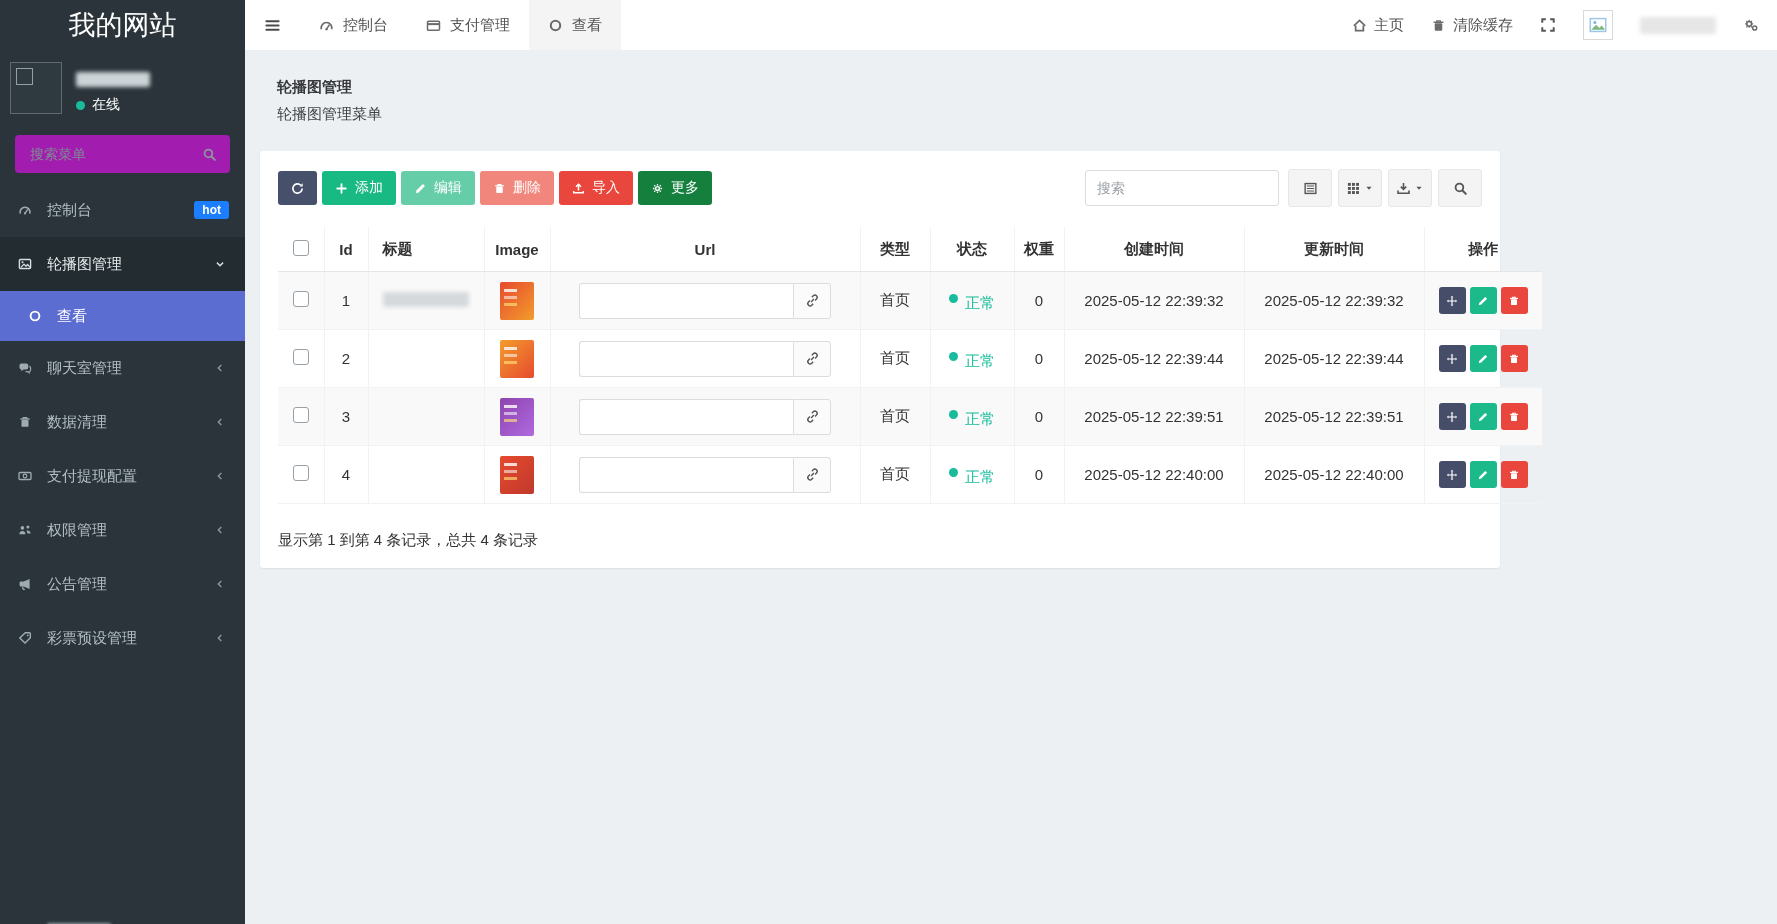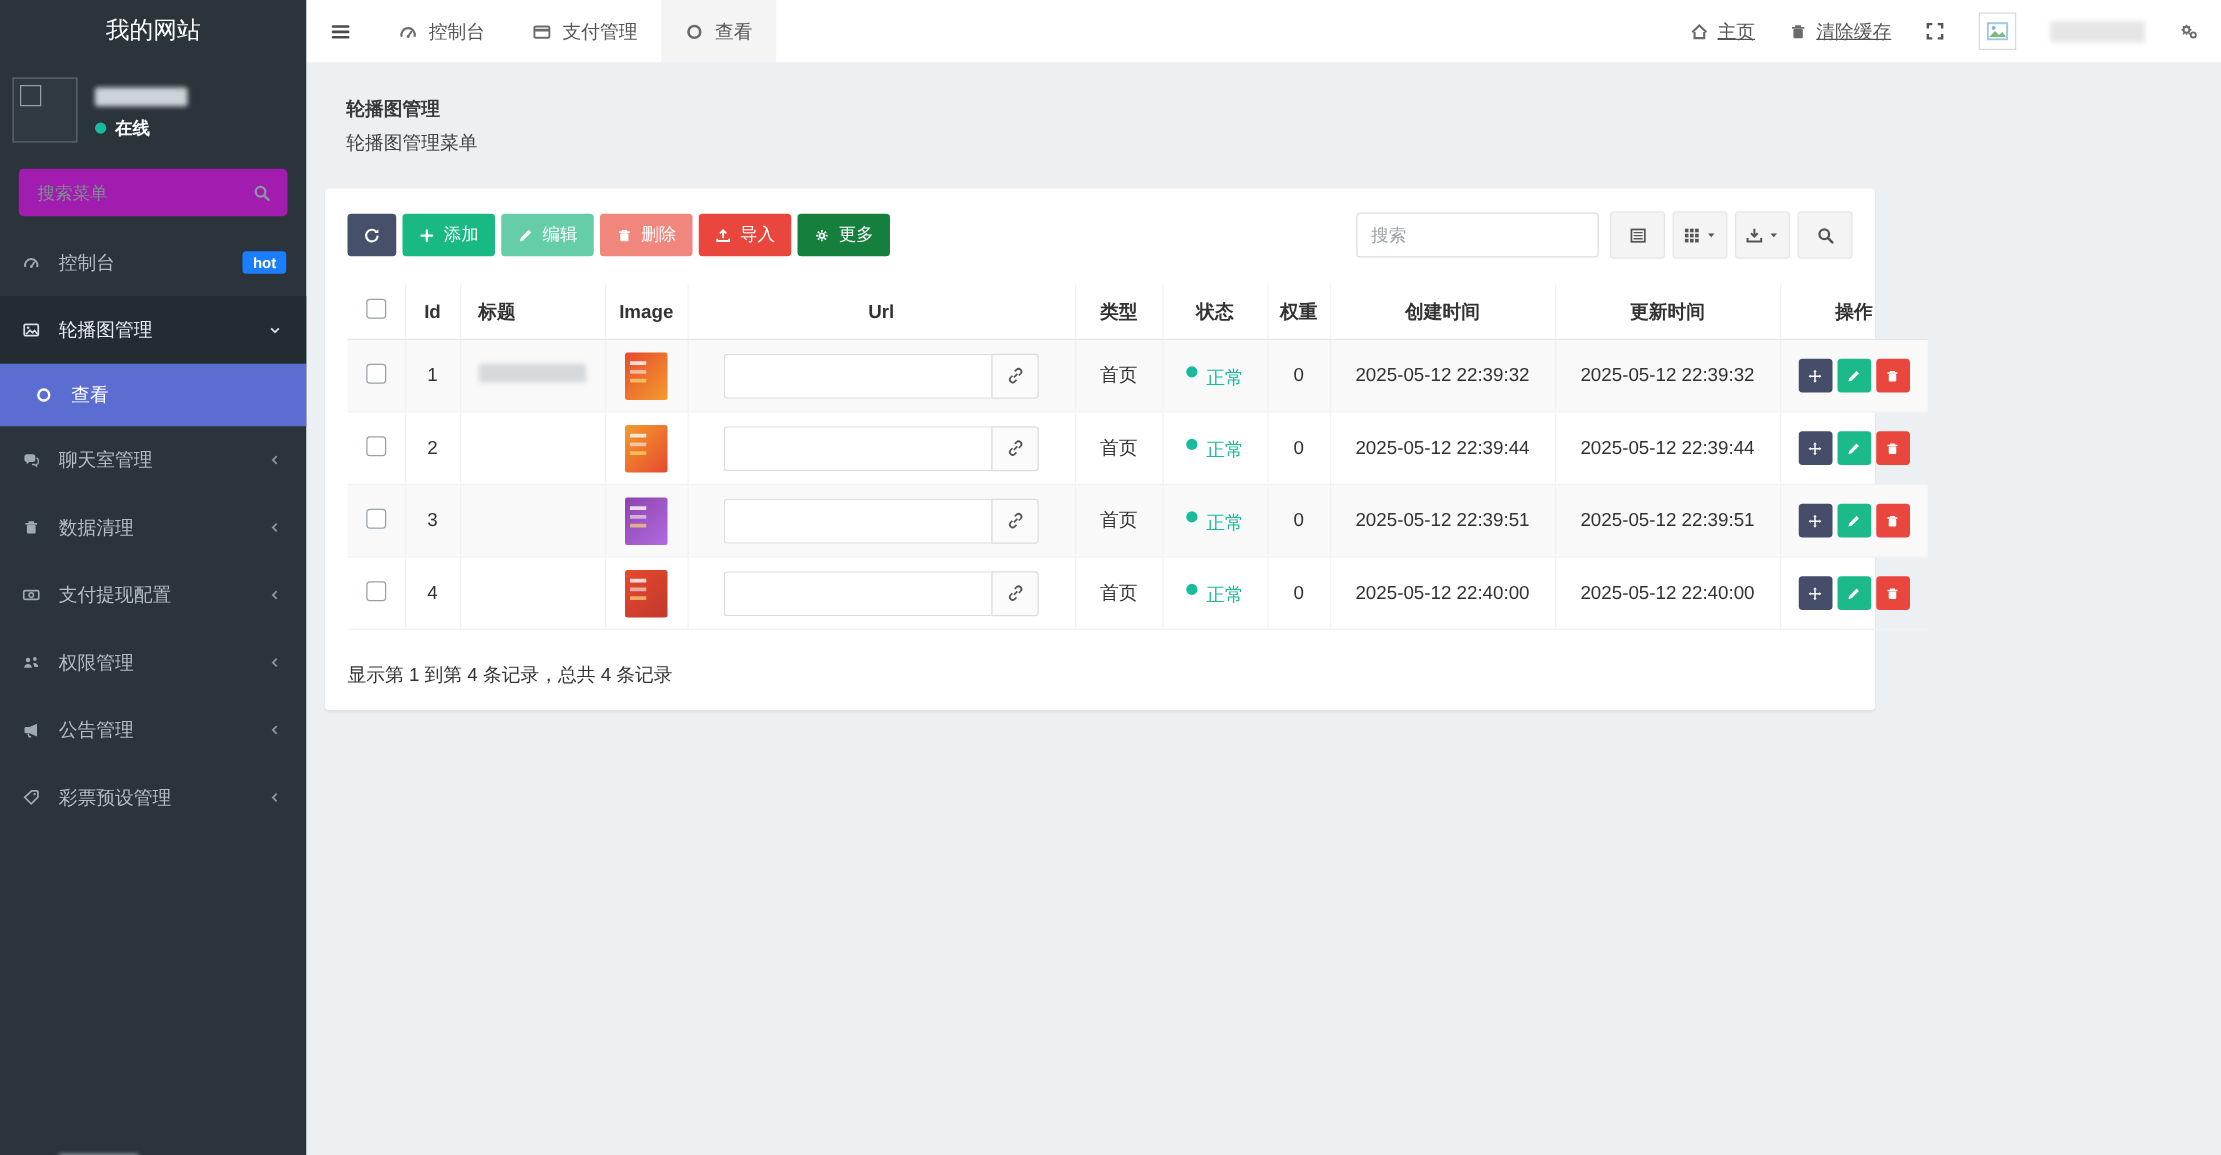--- a/index.html
+++ b/index.html
@@ -1,20 +1,20 @@
 <!DOCTYPE html>
 <html><head>
 <meta charset="utf-8">
 <style>
   html,body{margin:0;padding:0;background:#edf0f3;font-family:"Liberation Sans","DejaVu Sans",sans-serif;}
   .app{width:1777px;height:924px;overflow:hidden;display:flex;position:relative;background:#edf0f3;}
   
   .sidebar{width:245px;flex-shrink:0;background:#2a343a;color:#b2bec4;position:relative;}
-  .brand{height:50px;line-height:50px;text-align:center;color:#ffffff;font-size:19px;}
-  .user-panel{display:flex;gap:14px;padding:12px 10px 8px;align-items:center;font-weight:bold;}
+  .brand{height:50px;line-height:50px;text-align:center;color:#ffffff;font-size:27px;}
+  .user-panel{display:flex;gap:14px;padding:12px 10px 8px;align-items:flex-end;}
   .avatar-box{width:50px;height:50px;border:1px solid #5f6a71;background:#2f3a40;position:relative;}
   .avatar-box::after{content:"";position:absolute;left:5px;top:5px;width:15px;height:15px;border:1px solid #939ea5;}
   .user-info{padding-top:5px;}
   .name-blob{width:74px;height:15px;background:#cdd4d8;border-radius:2px;filter:blur(2px);}
   .user-status{margin-top:9px;display:flex;align-items:center;gap:7px;color:#ffffff;font-size:14px;}
   .dot{width:9px;height:9px;border-radius:50%;background:#18bc9c;}
   .side-search{margin:13px 15px 10px;background:#a21caf;border-radius:4px;display:flex;align-items:center;height:38px;padding:0 13px;}
   .side-search input{flex:1;background:transparent;border:none;outline:none;color:#cfd8dc;font-size:14px;min-width:0;}
   .side-search input::placeholder{color:#7f8c93;}
   .side-search .ic{color:#8b969d;}
@@ -32,21 +32,21 @@
   .menu-partial .ic{width:18px;color:#9fabb2;display:flex;justify-content:center;}
   .partial-blob{width:64px;height:15px;background:#8b969d;border-radius:2px;filter:blur(1.5px);}
   
   .main{flex:1;display:flex;flex-direction:column;min-width:0;}
   .navbar{height:50px;background:#ffffff;display:flex;align-items:center;justify-content:space-between;flex-shrink:0;box-shadow:0 1px 2px rgba(0,0,0,.05);}
   .nav-left{display:flex;align-items:center;height:100%;}
   .hamburger{padding:0 19px;color:#4a4a4a;display:flex;align-items:center;height:100%;cursor:pointer;}
   .nav-tab{height:100%;display:flex;align-items:center;gap:9px;padding:0 19px;color:#555;font-size:15px;cursor:pointer;}
   .nav-tab .ic{color:#6b6b6b;display:flex;}
   .nav-tab.active{background:#f4f4f4;}
-  .nav-right{display:flex;align-items:center;gap:27px;padding-right:18px;color:#555;font-size:15px;text-decoration:underline;}
+  .nav-right{display:flex;align-items:center;gap:27px;padding-right:18px;color:#555;font-size:15px;}
   .nav-link{display:flex;gap:7px;align-items:center;cursor:pointer;}
   .nav-link .ic{color:#6b6b6b;display:flex;}
   .nav-avatar{width:30px;height:30px;border:1px solid #d9d9d9;display:flex;align-items:center;justify-content:center;background:#fff;box-sizing:border-box;}
   .nav-name-blob{width:76px;height:17px;background:#e6e6e6;border-radius:2px;filter:blur(2px);}
   .nav-gear{color:#6b6b6b;display:flex;cursor:pointer;}
   
   .content{flex:1;background:#edf0f3;overflow:hidden;}
   .page-head{padding:28px 0 0 32px;}
   .page-title{font-size:15px;font-weight:bold;color:#37393b;}
   .page-sub{font-size:15px;color:#3f4346;margin-top:8px;}

